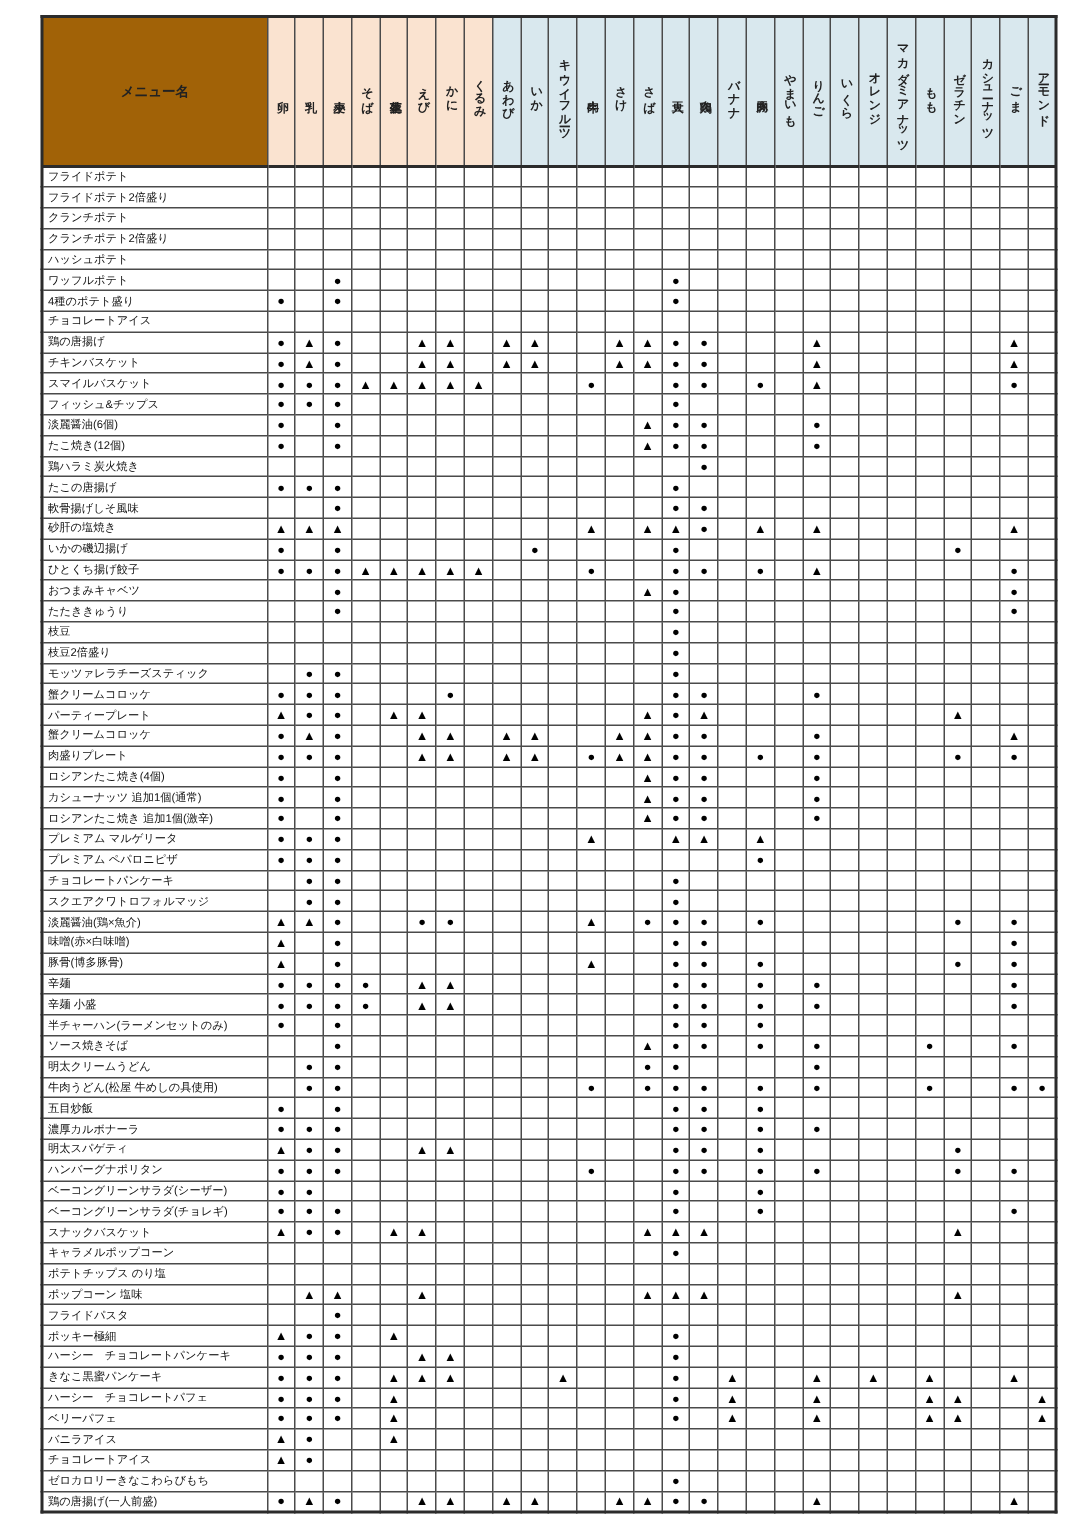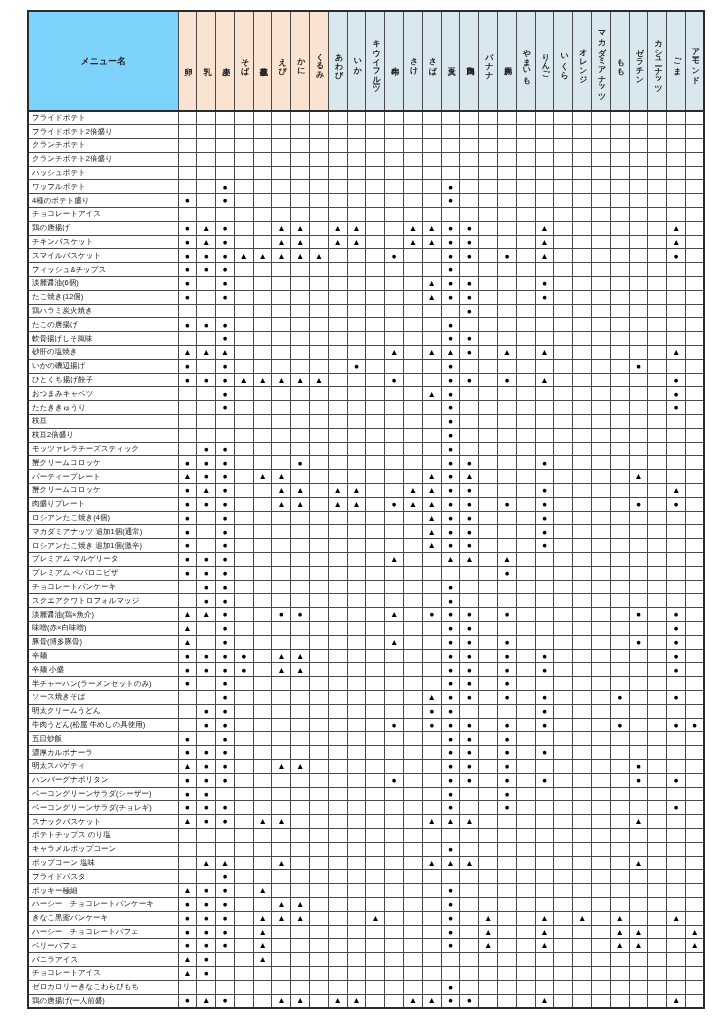--- a/index.html
+++ b/index.html
@@ -6,21 +6,21 @@
   .page{
     width:724px;height:1024px;background:#fff;position:relative;
     font-family:"Liberation Sans","DejaVu Sans",sans-serif;
     overflow:hidden;
   }
   .tbl-wrap{position:absolute;left:27px;top:10px;}
   table{border-collapse:collapse;table-layout:fixed;border:2px solid #2b2b2b;}
   th,td{border:1px solid #4a4a4a;padding:0;box-sizing:border-box;}
   thead th{border-bottom:2px solid #2b2b2b;}
   th.menu-h{
-    background:#7dd3fc;font-size:9px;font-weight:bold;color:#222;
+    background:#a16207;font-size:9px;font-weight:bold;color:#222;
     text-align:center;vertical-align:middle;
   }
   th.vert{
     height:100px;vertical-align:middle;text-align:center;
     font-size:8px;font-weight:bold;color:#222;line-height:1.05;
     writing-mode:vertical-rl;text-orientation:upright;
     padding:2px 0;
   }
   th.specified{background:#fae3d0;}
   th.recommended{background:#d9e8ee;}
@@ -1029,21 +1029,21 @@
             <td class="mark"></td>
             <td class="mark"></td>
             <td class="mark"></td>
             <td class="mark"></td>
             <td class="mark"></td>
             <td class="mark"></td>
             <td class="mark"></td>
             <td class="mark"></td>
           </tr>
           <tr>
-            <td class="name">マカダミアナッツ 追加1個(通常)</td>
+            <td class="name">カシューナッツ 追加1個(通常)</td>
             <td class="mark">●</td>
             <td class="mark"></td>
             <td class="mark">●</td>
             <td class="mark"></td>
             <td class="mark"></td>
             <td class="mark"></td>
             <td class="mark"></td>
             <td class="mark"></td>
             <td class="mark"></td>
             <td class="mark"></td>
@@ -1711,67 +1711,67 @@
             <td class="mark"></td>
             <td class="mark"></td>
             <td class="mark"></td>
             <td class="mark"></td>
             <td class="mark">▲</td>
             <td class="mark"></td>
             <td class="mark"></td>
             <td class="mark"></td>
           </tr>
           <tr>
+            <td class="name">キャラメルポップコーン</td>
+            <td class="mark"></td>
+            <td class="mark"></td>
+            <td class="mark"></td>
+            <td class="mark"></td>
+            <td class="mark"></td>
+            <td class="mark"></td>
+            <td class="mark"></td>
+            <td class="mark"></td>
+            <td class="mark"></td>
+            <td class="mark"></td>
+            <td class="mark"></td>
+            <td class="mark"></td>
+            <td class="mark"></td>
+            <td class="mark"></td>
+            <td class="mark">●</td>
+            <td class="mark"></td>
+            <td class="mark"></td>
+            <td class="mark"></td>
+            <td class="mark"></td>
+            <td class="mark"></td>
+            <td class="mark"></td>
+            <td class="mark"></td>
+            <td class="mark"></td>
+            <td class="mark"></td>
+            <td class="mark"></td>
+            <td class="mark"></td>
+            <td class="mark"></td>
+            <td class="mark"></td>
+          </tr>
+          <tr>
             <td class="name">ポテトチップス のり塩</td>
             <td class="mark"></td>
             <td class="mark"></td>
             <td class="mark"></td>
             <td class="mark"></td>
             <td class="mark"></td>
             <td class="mark"></td>
             <td class="mark"></td>
             <td class="mark"></td>
             <td class="mark"></td>
             <td class="mark"></td>
             <td class="mark"></td>
             <td class="mark"></td>
             <td class="mark"></td>
             <td class="mark"></td>
             <td class="mark"></td>
-            <td class="mark"></td>
-            <td class="mark"></td>
-            <td class="mark"></td>
-            <td class="mark"></td>
-            <td class="mark"></td>
-            <td class="mark"></td>
-            <td class="mark"></td>
-            <td class="mark"></td>
-            <td class="mark"></td>
-            <td class="mark"></td>
-            <td class="mark"></td>
-            <td class="mark"></td>
-            <td class="mark"></td>
-          </tr>
-          <tr>
-            <td class="name">キャラメルポップコーン</td>
-            <td class="mark"></td>
-            <td class="mark"></td>
-            <td class="mark"></td>
-            <td class="mark"></td>
-            <td class="mark"></td>
-            <td class="mark"></td>
-            <td class="mark"></td>
-            <td class="mark"></td>
-            <td class="mark"></td>
-            <td class="mark"></td>
-            <td class="mark"></td>
-            <td class="mark"></td>
-            <td class="mark"></td>
-            <td class="mark"></td>
-            <td class="mark">●</td>
             <td class="mark"></td>
             <td class="mark"></td>
             <td class="mark"></td>
             <td class="mark"></td>
             <td class="mark"></td>
             <td class="mark"></td>
             <td class="mark"></td>
             <td class="mark"></td>
             <td class="mark"></td>
             <td class="mark"></td>

